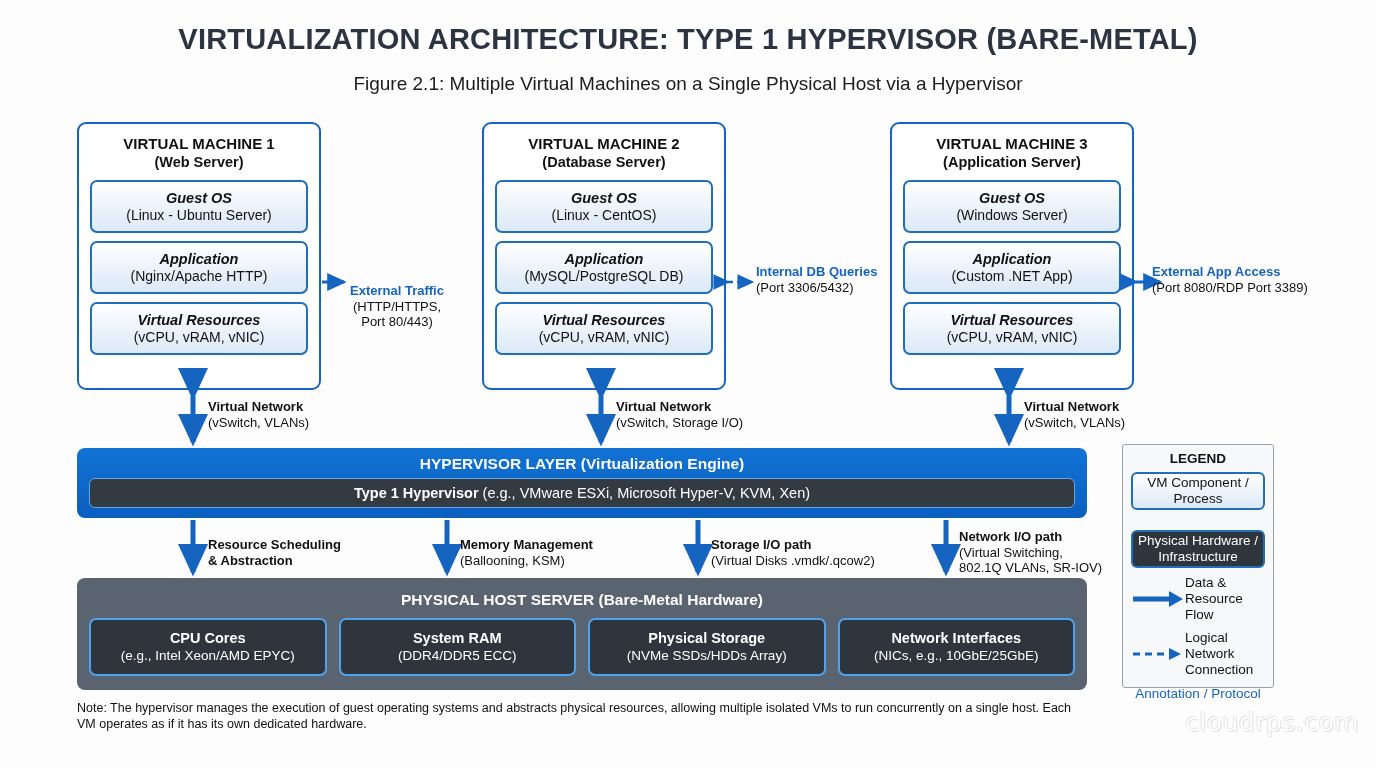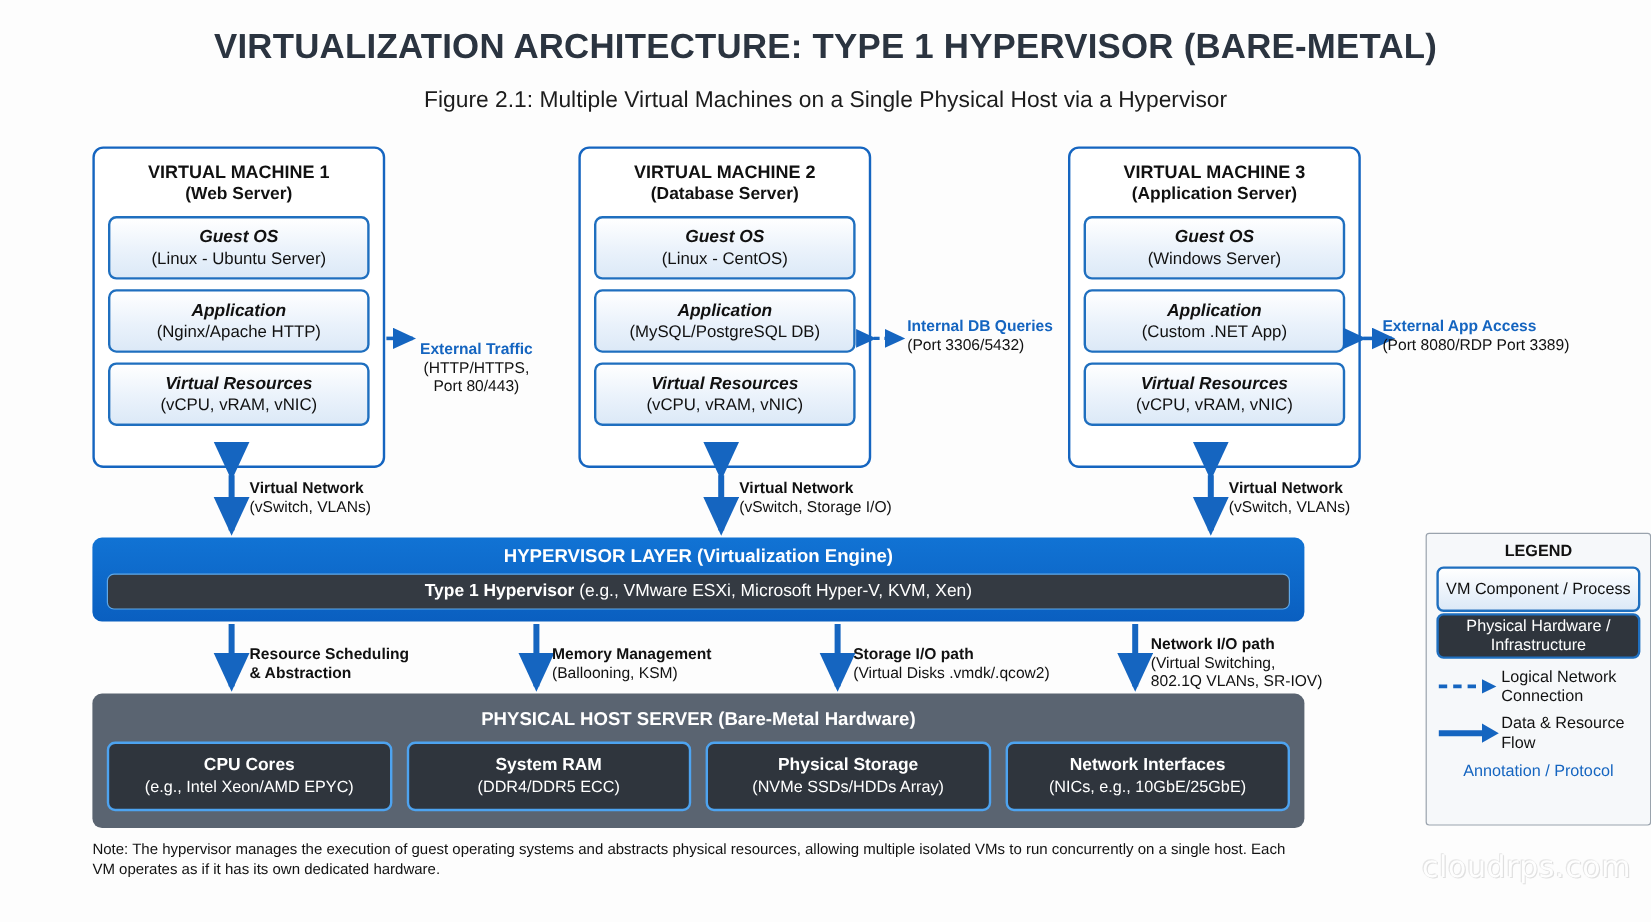--- a/index.html
+++ b/index.html
@@ -83,33 +83,33 @@
   .phys-card{
     flex:1;height:58px;background:#2F353D;border:2px solid #4DA3F0;border-radius:7px;
     display:flex;flex-direction:column;align-items:center;justify-content:center;
     color:#ffffff;box-sizing:border-box;
   }
   .phys-card .h{font-weight:bold;font-size:14.5px;line-height:17px;}
   .phys-card .d{font-size:13.5px;line-height:17px;}
 
   
   .legend{
-    position:absolute;left:1188px;top:444px;width:188px;height:244px;
+    position:absolute;left:1122px;top:444px;width:152px;height:244px;
     border:1.5px solid #9aa3ad;background:#f6f8fa;border-radius:3px;box-sizing:border-box;
     padding:6px 8px;
   }
   .legend-title{text-align:center;font-weight:bold;font-size:13.5px;margin-bottom:6px;}
   .legend-sw-vm{
     height:38px;border:2px solid #1F6FBF;border-radius:6px;
     background:linear-gradient(180deg,#ffffff 0%,#eaf2fb 60%,#dce9f7 100%);
     display:flex;align-items:center;justify-content:center;text-align:center;
     font-size:13.5px;line-height:16px;box-sizing:border-box;
   }
   .legend-sw-hw{
-    margin-top:1px;height:38px;border:2px solid #1F6FBF;border-radius:6px;background:#2F353D;
+    margin-top:20px;height:38px;border:2px solid #1F6FBF;border-radius:6px;background:#2F353D;
     color:#ffffff;display:flex;align-items:center;justify-content:center;text-align:center;
     font-size:13.5px;line-height:16px;box-sizing:border-box;
   }
   .legend-row{display:flex;align-items:center;margin-top:7px;}
   .legend-row .gfx{width:54px;flex:0 0 54px;height:26px;}
   .legend-row .txt{font-size:13.5px;line-height:16px;}
   .legend-annot{color:#1565C0;font-size:13.5px;text-align:center;margin-top:8px;}
 
   
   .note{
@@ -295,36 +295,36 @@
   </div>
 
   <div class="legend">
     <div class="legend-title">LEGEND</div>
     <div class="legend-sw-vm">VM Component / Process</div>
     <div class="legend-sw-hw">Physical Hardware / Infrastructure</div>
 
     <div class="legend-row">
       <span class="gfx">
         <svg width="54" height="26" viewBox="0 0 54 26">
+          <line x1="2" y1="13" x2="40" y2="13" stroke="#1565C0" stroke-width="5"></line>
+          <path d="M38,5 L52,13 L38,21 z" fill="#1565C0"></path>
+        </svg>
+      </span>
+      <span class="txt">Data &amp; Resource Flow</span>
+    </div>
+
+    <div class="legend-row">
+      <span class="gfx">
+        <svg width="54" height="26" viewBox="0 0 54 26">
           <line x1="2" y1="13" x2="38" y2="13" stroke="#1565C0" stroke-width="3.2" stroke-dasharray="7,5"></line>
           <path d="M38,7 L50,13 L38,19 z" fill="#1565C0"></path>
         </svg>
       </span>
       <span class="txt">Logical Network Connection</span>
     </div>
 
-    <div class="legend-row">
-      <span class="gfx">
-        <svg width="54" height="26" viewBox="0 0 54 26">
-          <line x1="2" y1="13" x2="40" y2="13" stroke="#1565C0" stroke-width="5"></line>
-          <path d="M38,5 L52,13 L38,21 z" fill="#1565C0"></path>
-        </svg>
-      </span>
-      <span class="txt">Data &amp; Resource Flow</span>
-    </div>
-
     <div class="legend-annot">Annotation / Protocol</div>
   </div>
 
   <div class="note">Note: The hypervisor manages the execution of guest operating systems and abstracts physical resources, allowing multiple isolated VMs to run concurrently on a single host. Each VM operates as if it has its own dedicated hardware.</div>
   <div class="watermark">cloudrps.com</div>
 
 </div>
 
 </body></html>

